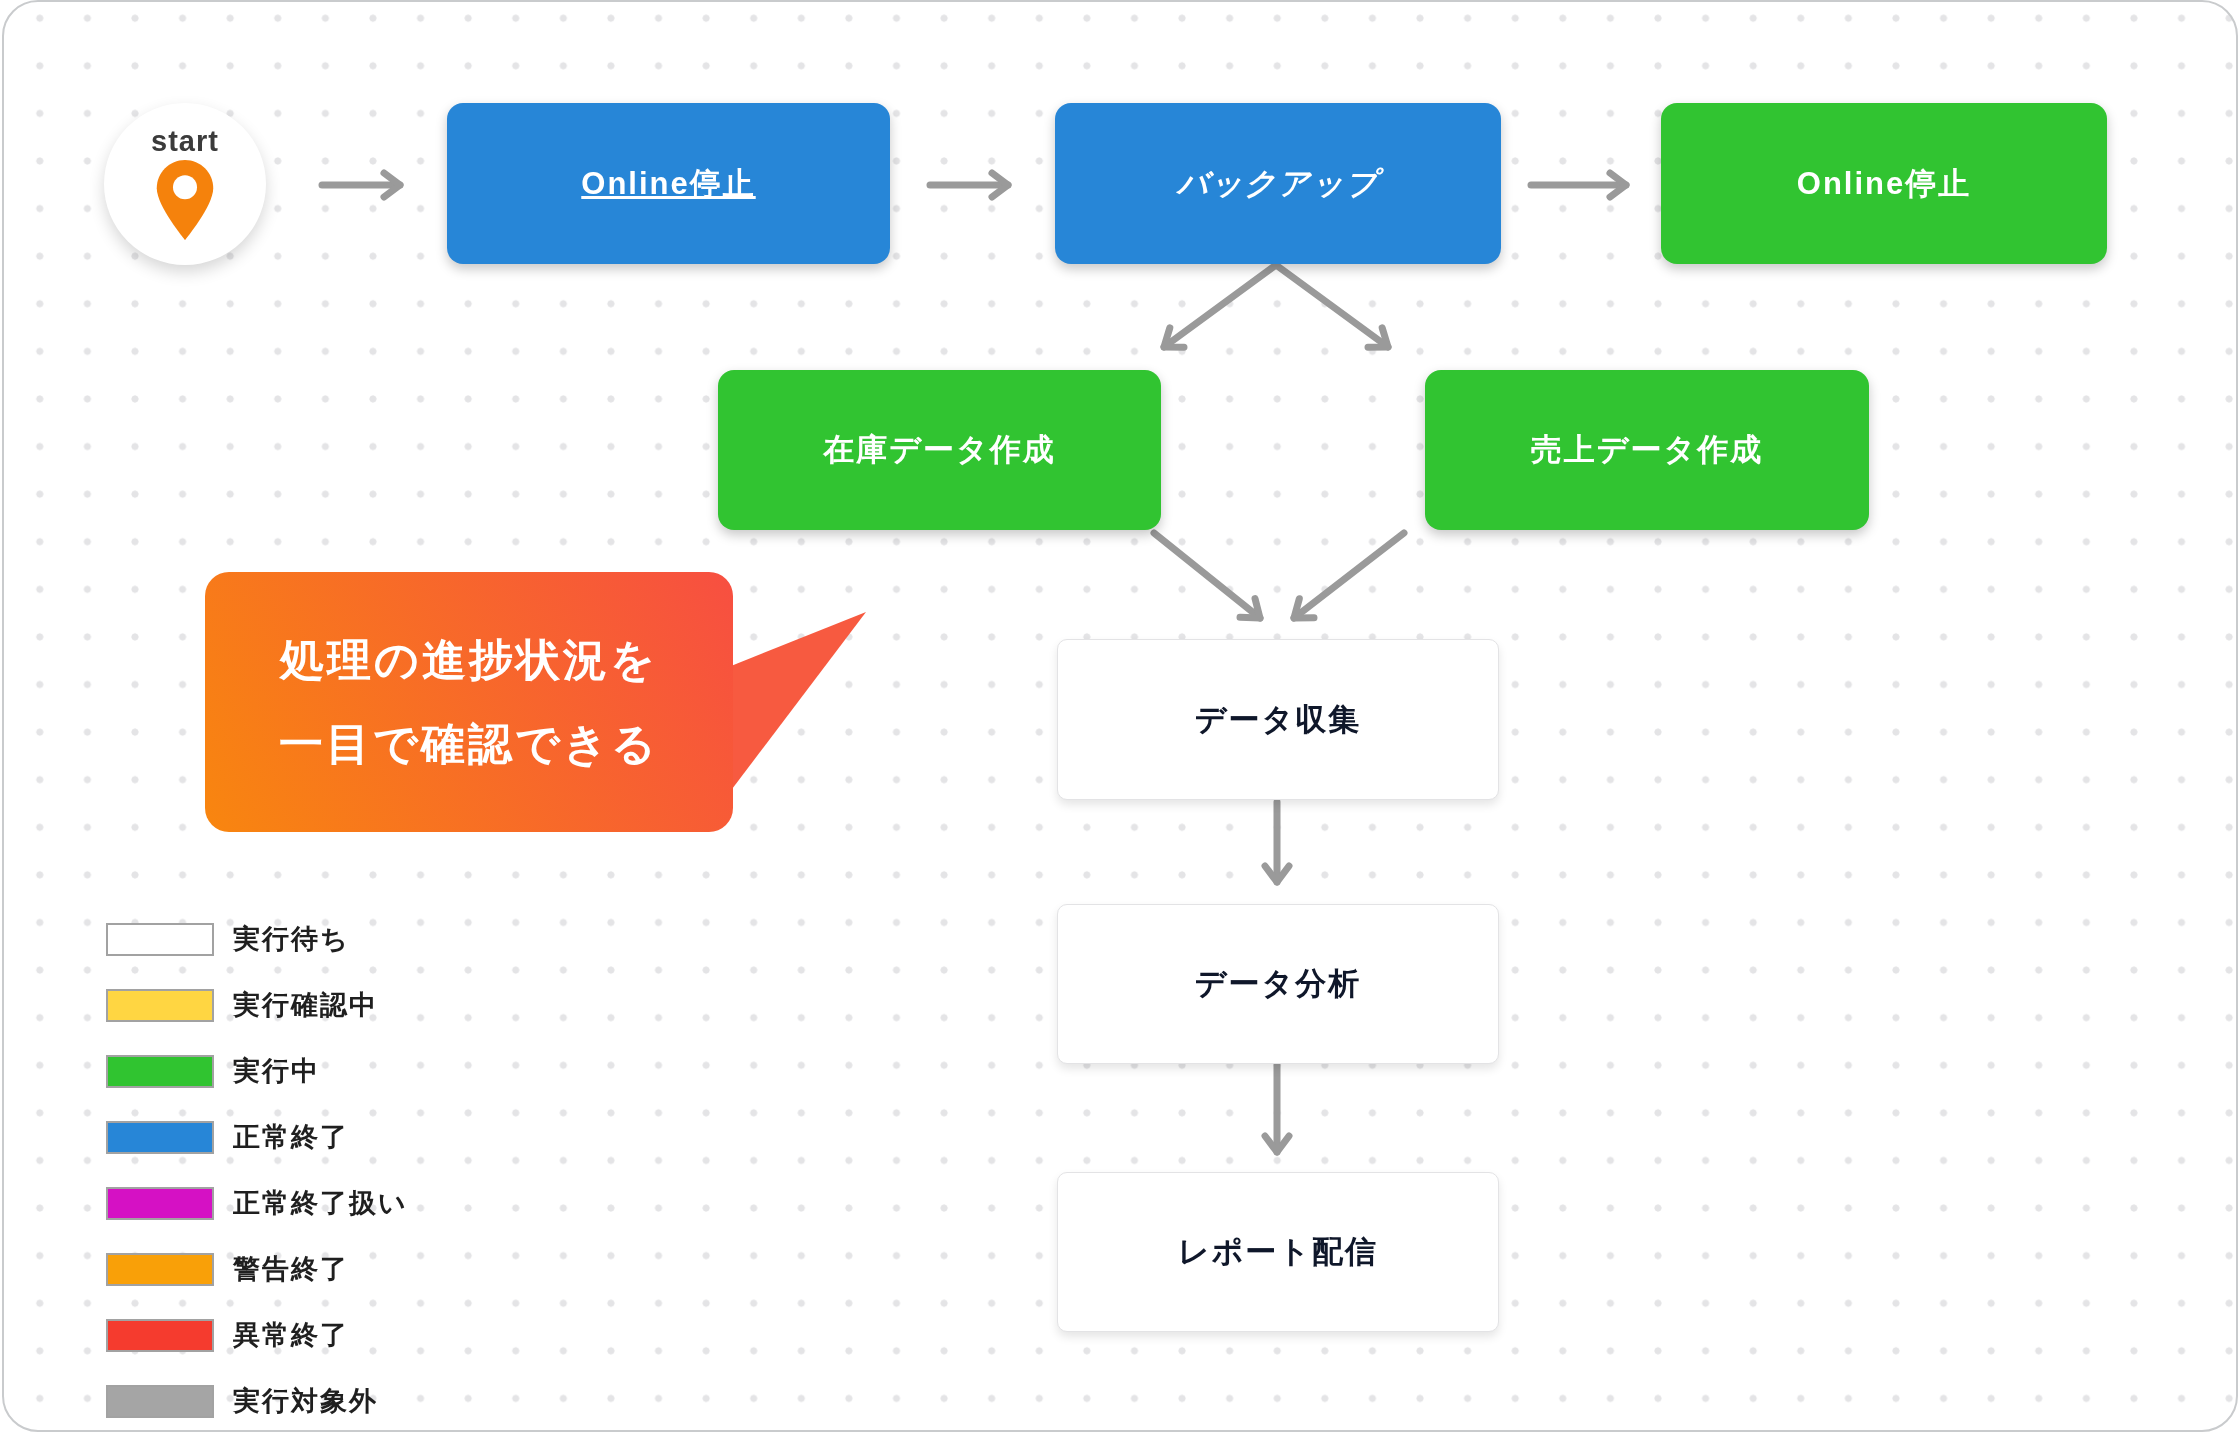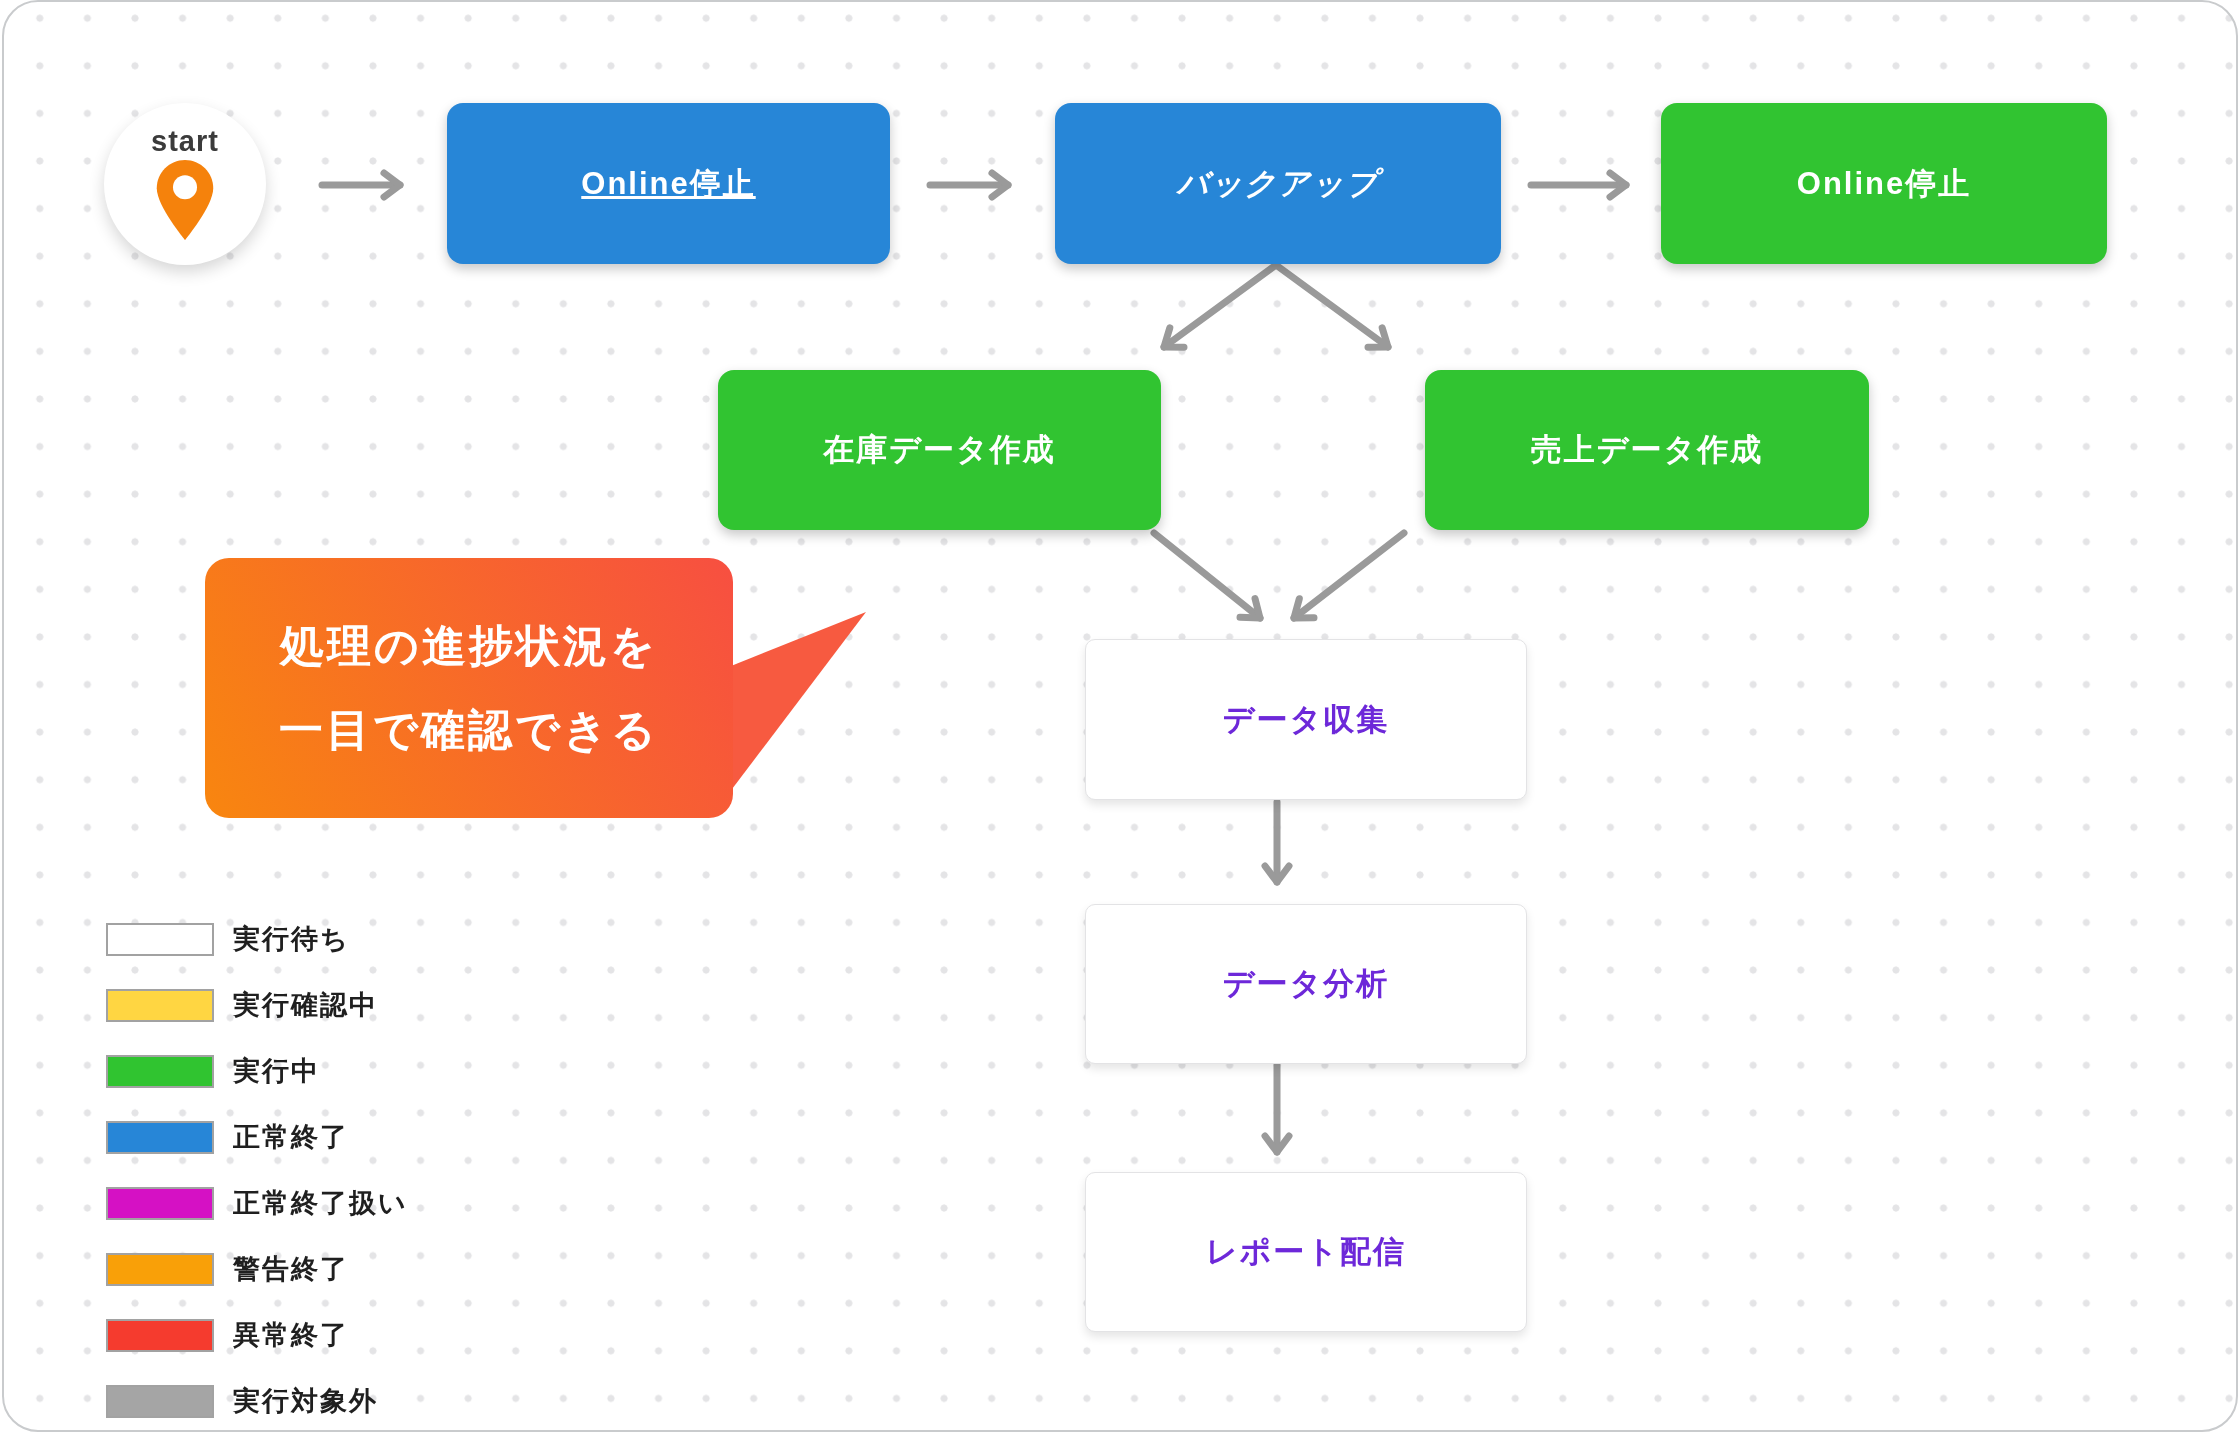--- a/index.html
+++ b/index.html
@@ -13,23 +13,22 @@
     box-sizing:border-box;
   }
   
   .node{
     position:absolute;display:flex;align-items:center;justify-content:center;
     font-size:31px;font-weight:700;letter-spacing:2px;color:#ffffff;
     border-radius:16px;box-shadow:0 5px 12px rgba(0,0,0,0.22);
     text-align:center;
   }
   .node-white{
-    background:#ffffff;color:#6d28d9;border:1px solid #e3e3e5;border-radius:10px;
+    background:#ffffff;color:#0f172a;border:1px solid #e3e3e5;border-radius:10px;
     box-shadow:0 5px 10px rgba(0,0,0,0.10);
-    margin-left:28px;
   }
   .n-online-stop{left:443px;top:101px;width:443px;height:161px;text-decoration:underline;}
   .n-backup{left:1051px;top:101px;width:446px;height:161px;}
   .n-online-start{left:1657px;top:101px;width:446px;height:161px;}
   .n-stock{left:714px;top:368px;width:443px;height:160px;}
   .n-sales{left:1385px;top:368px;width:444px;height:160px;}
   .n-collect{left:1053px;top:637px;width:440px;height:159px;}
   .n-analyze{left:1053px;top:902px;width:440px;height:158px;}
   .n-report{left:1053px;top:1170px;width:440px;height:158px;}
   
@@ -37,21 +36,21 @@
     position:absolute;left:100px;top:101px;width:162px;height:162px;border-radius:50%;
     background:#ffffff;box-shadow:0 7px 16px rgba(0,0,0,0.16);
     display:flex;flex-direction:column;align-items:center;
   }
   .start-label{margin-top:22px;font-size:29px;font-weight:700;color:#3b3b3b;letter-spacing:1px;}
   .start-pin{margin-top:2px;}
   
   .arrows{position:absolute;left:0;top:0;width:2236px;height:1432px;pointer-events:none;}
   
   .callout{
-    position:absolute;left:201px;top:556px;width:528px;height:260px;border-radius:24px;
+    position:absolute;left:201px;top:570px;width:528px;height:260px;border-radius:24px;
     background:linear-gradient(60deg,#f8860f 0%,#f74f41 100%);
     display:flex;flex-direction:column;align-items:center;justify-content:center;
     color:#ffffff;font-weight:700;font-size:44px;letter-spacing:3px;line-height:84px;
   }
   .callout p{margin:0;}
   
   .legend{position:absolute;left:102px;top:919px;display:flex;flex-direction:column;gap:30px;}
   .legend-row{display:flex;align-items:center;}
   .swatch{width:104px;height:29px;border:2px solid #a2a2a2;background:#fff;flex:0 0 auto;}
   .legend-label{margin-left:19px;font-size:27px;font-weight:700;color:#1f1f1f;letter-spacing:2px;white-space:nowrap;}

